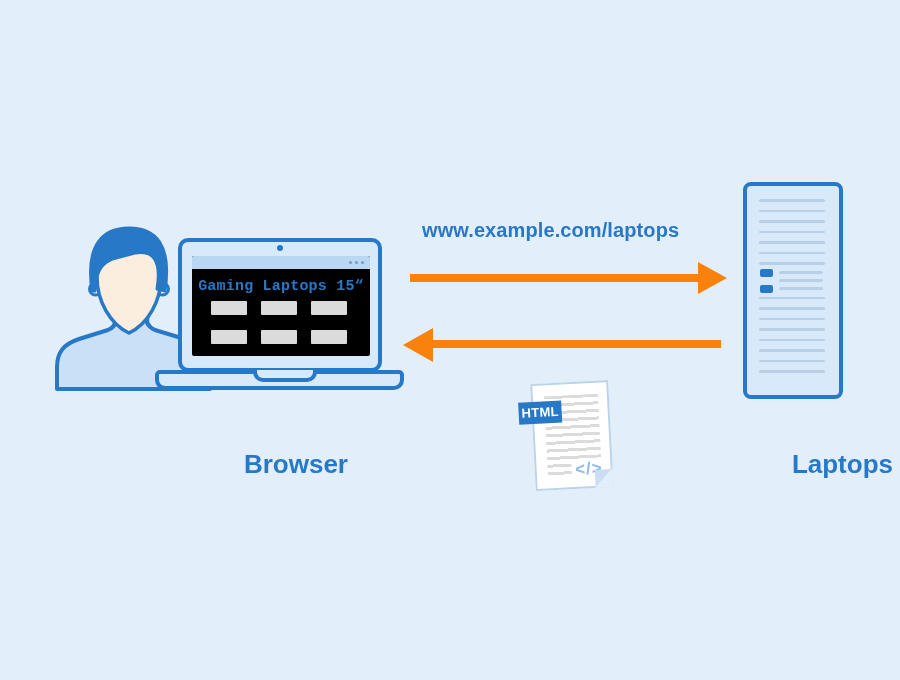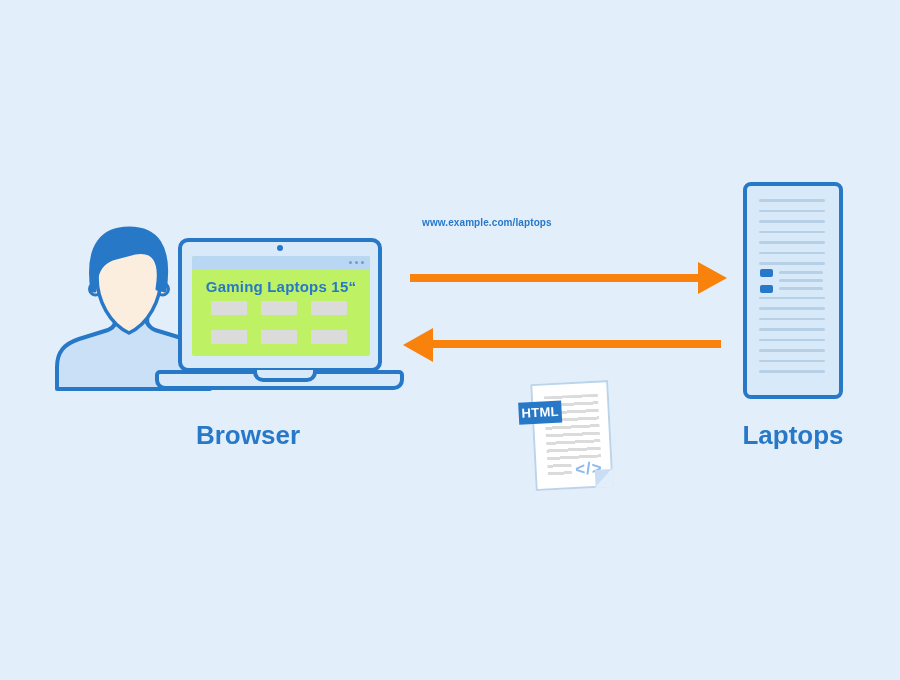--- a/index.html
+++ b/index.html
@@ -22,42 +22,42 @@
   #canvas{position:relative;width:900px;height:680px;background:var(--background);overflow:hidden;}
 
   
   #person{position:absolute;left:0;top:0;width:900px;height:680px;z-index:1;}
 
   
   .laptop-lid{position:absolute;left:178px;top:238px;width:204px;height:134px;
     background:var(--light_blue_fill);border:4px solid var(--accent_blue);border-radius:10px;z-index:2;}
   .webcam{position:absolute;left:50%;top:3px;margin-left:-3px;width:6px;height:6px;border-radius:50%;
     background:var(--accent_blue);}
-  .browser-window{position:absolute;left:10px;top:14px;width:178px;height:100px;background:#bef264;
-    border-radius:2px;overflow:hidden;}
+  .browser-window{position:absolute;left:10px;top:14px;width:178px;height:100px;background:#000000;
+    border-radius:2px;overflow:hidden;font-family:Liberation Mono, monospace;}
   .titlebar{position:relative;height:13px;background:var(--titlebar_blue);}
   .titlebar-dots{position:absolute;right:6px;top:5px;display:flex;gap:3px;}
   .titlebar-dots i{width:3px;height:3px;border-radius:50%;background:var(--dot_blue);}
   .page-title{margin-top:9px;text-align:center;font-size:15px;font-weight:bold;color:var(--accent_blue);letter-spacing:.2px;}
   .thumb-grid{position:absolute;left:19px;top:45px;display:grid;grid-template-columns:repeat(3,36px);
     column-gap:14px;row-gap:15px;}
   .thumb{height:14px;background:var(--placeholder_gray);border-radius:1px;}
   .laptop-base{position:absolute;left:155px;top:370px;width:249px;height:20px;background:var(--light_blue_fill);
     border:4px solid var(--accent_blue);border-radius:5px 5px 10px 10px;z-index:3;}
   .base-notch{position:absolute;left:253px;top:370px;width:64px;height:12px;background:var(--light_blue_fill);
     border:4px solid var(--accent_blue);border-top:none;border-radius:0 0 10px 10px;z-index:4;}
 
   
-  .node-label{position:absolute;width:200px;text-align:center;font-size:26px;font-weight:bold;
-    color:var(--accent_blue);z-index:5;}
+  .node-label{position:absolute;width:200px;text-align:right;font-size:26px;font-weight:bold;
+    color:var(--accent_blue);z-index:5;margin-top:29px;}
   #browser-label{left:148px;top:420px;}
   #server-label{left:693px;top:420px;}
 
   
-  .url-text{position:absolute;left:422px;top:213px;font-size:10px;font-weight:bold;line-height:20px;
+  .url-text{position:absolute;left:422px;top:220px;font-size:20px;font-weight:bold;line-height:20px;
     color:var(--accent_blue);z-index:5;letter-spacing:.1px;}
 
   
   .shaft{position:absolute;height:8px;background:var(--arrow_orange);z-index:5;}
   #req-shaft{left:410px;top:274px;width:292px;}
   #req-head{position:absolute;left:698px;top:262px;width:0;height:0;z-index:5;
     border-top:16px solid transparent;border-bottom:16px solid transparent;border-left:29px solid var(--arrow_orange);}
   #res-shaft{left:431px;top:340px;width:290px;}
   #res-head{position:absolute;left:403px;top:328px;width:0;height:0;z-index:5;
     border-top:17px solid transparent;border-bottom:17px solid transparent;border-right:30px solid var(--arrow_orange);}

